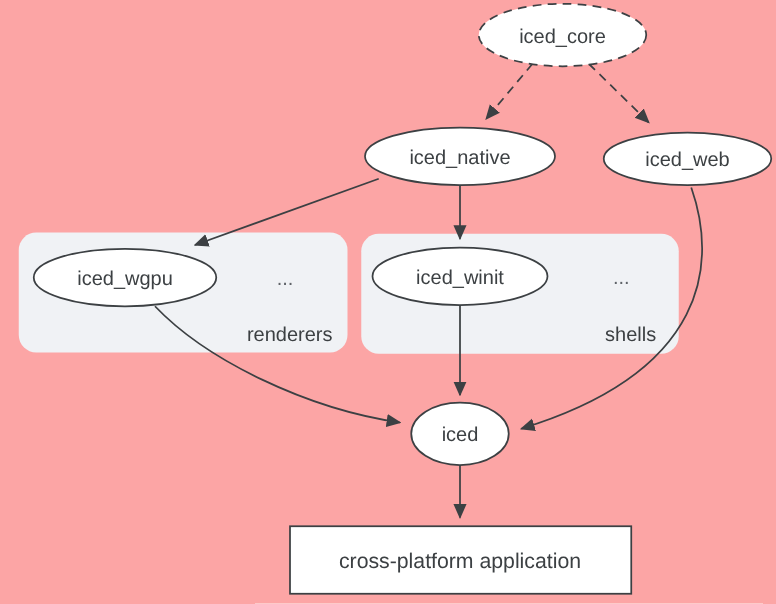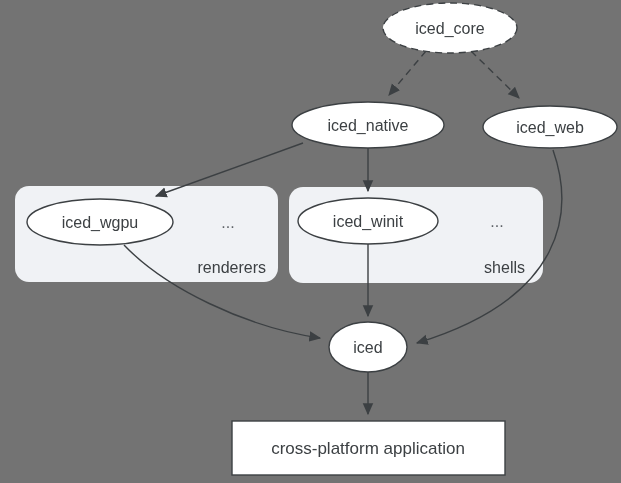--- a/index.html
+++ b/index.html
@@ -4,21 +4,21 @@
 <style>
   html, body {
     margin: 0;
     padding: 0;
     background: #ffffff;
   }
   .stage {
     position: relative;
     width: 621px;
     height: 483px;
-    background: #737373;
+    background: #fca5a5;
     font-family: "Liberation Sans", sans-serif;
     overflow: hidden;
     text-decoration: underline;
   }
   svg text {
     font-family: "Liberation Sans", sans-serif;
     fill: #3c4043;
   }
   .node-shape {
     fill: #ffffff;

